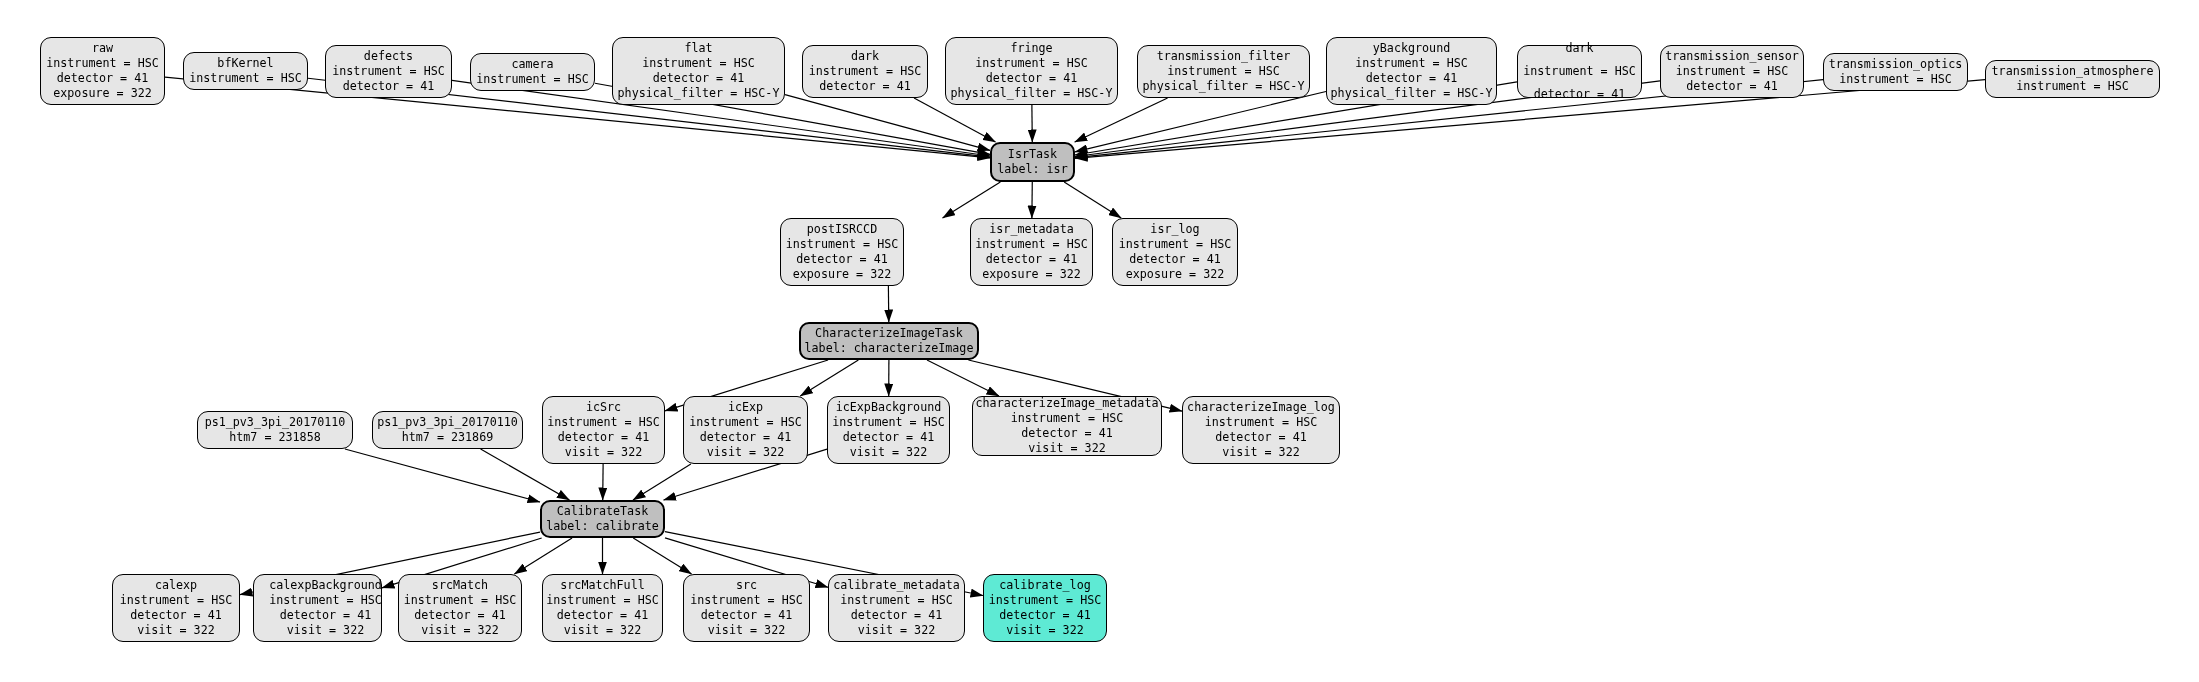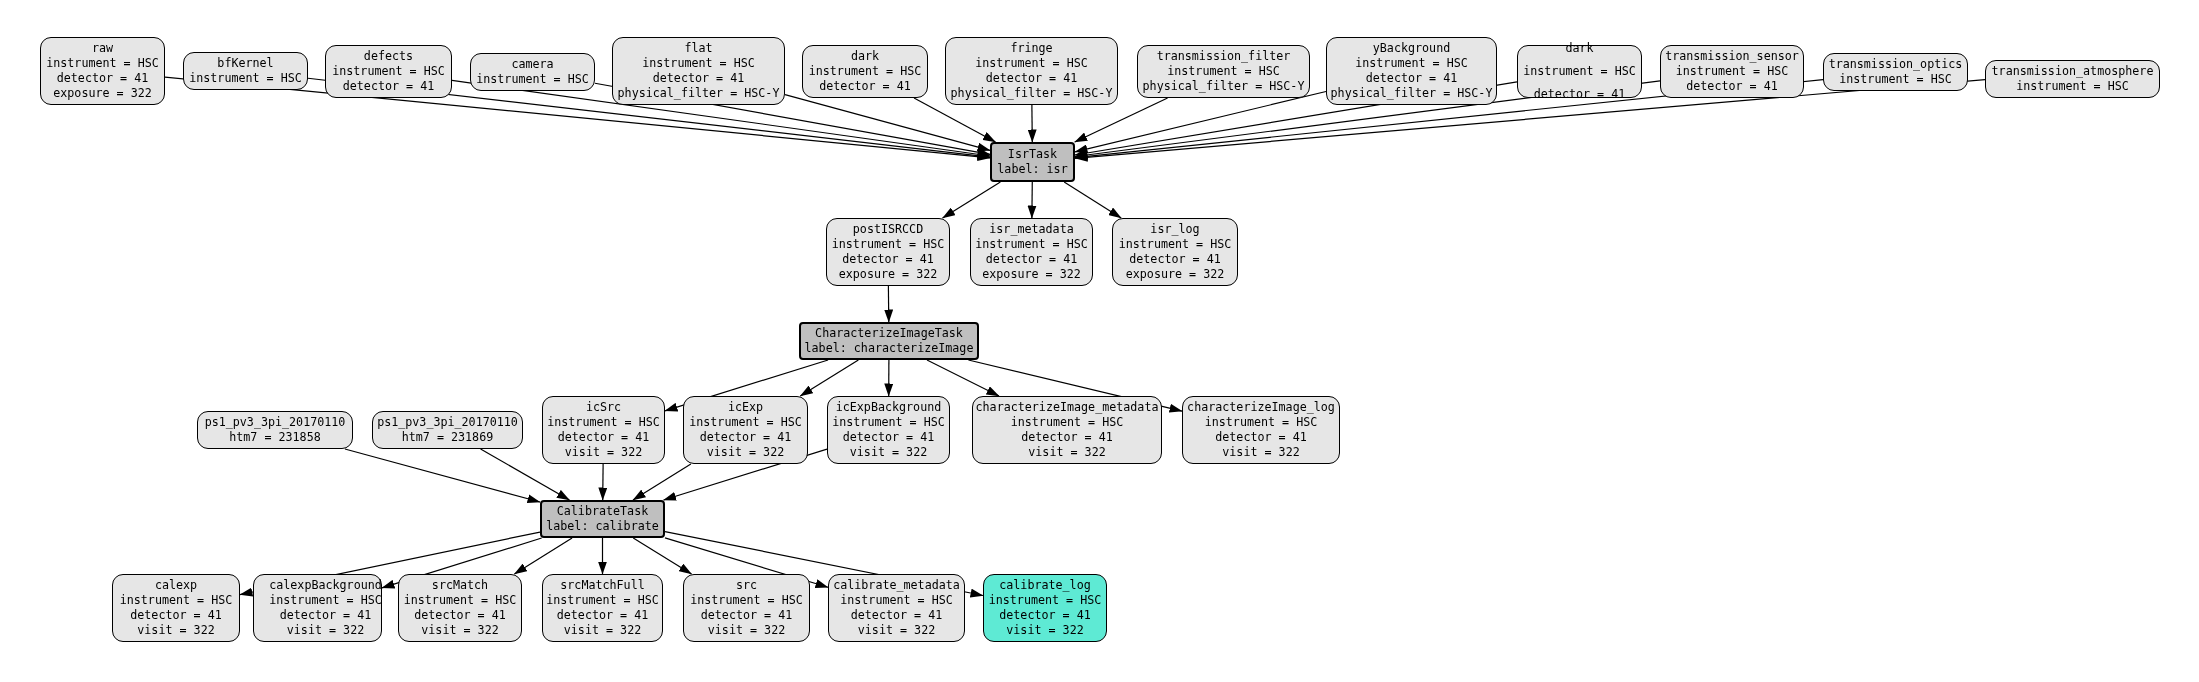--- a/index.html
+++ b/index.html
@@ -28,21 +28,21 @@
     border-radius: 11px;
     background: #e6e6e6;
     color: #000000;
     font-size: 11.7px;
     line-height: 15px;
     white-space: nowrap;
     text-align: center;
   }
   .node.task {
     border-width: 2px;
-    border-radius: 4px;
+    border-radius: 10px;
     background: #bfbfbf;
   }
   .node span { display: block; }
 </style>
 </head>
 <body>
 
 <div class="graph-canvas">
   <svg class="edges-layer" xmlns="http://www.w3.org/2000/svg" viewBox="0 0 2199 682">
     <defs>
@@ -150,21 +150,21 @@
         <span>instrument = HSC</span>
       </div>
       <div class="node" style="left: 1985px; top: 60px; width: 175px; height: 38px; background: rgb(230, 230, 230);">
         <span>transmission_atmosphere</span>
         <span>instrument = HSC</span>
       </div>
       <div class="node task" style="left: 990px; top: 142px; width: 85px; height: 40px; background: rgb(191, 191, 191);">
         <span>IsrTask</span>
         <span>label: isr</span>
       </div>
-      <div class="node" style="left: 826px; top: 218px; width: 124px; height: 68px; background: rgb(230, 230, 230);">
+      <div class="node" style="left: 780px; top: 218px; width: 124px; height: 68px; background: rgb(230, 230, 230);">
         <span>postISRCCD</span>
         <span>instrument = HSC</span>
         <span>detector = 41</span>
         <span>exposure = 322</span>
       </div>
       <div class="node" style="left: 970px; top: 218px; width: 123px; height: 68px; background: rgb(230, 230, 230);">
         <span>isr_metadata</span>
         <span>instrument = HSC</span>
         <span>detector = 41</span>
         <span>exposure = 322</span>
@@ -198,21 +198,21 @@
         <span>instrument = HSC</span>
         <span>detector = 41</span>
         <span>visit = 322</span>
       </div>
       <div class="node" style="left: 827px; top: 396px; width: 123px; height: 68px; background: rgb(230, 230, 230);">
         <span>icExpBackground</span>
         <span>instrument = HSC</span>
         <span>detector = 41</span>
         <span>visit = 322</span>
       </div>
-      <div class="node" style="left: 972px; top: 396px; width: 190px; height: 68px; background: rgb(230, 230, 230);">
+      <div class="node" style="left: 972px; top: 396px; width: 190px; height: 60px; background: rgb(230, 230, 230); border-radius: 10px;">
         <span>characterizeImage_metadata</span>
         <span>instrument = HSC</span>
         <span>detector = 41</span>
         <span>visit = 322</span>
       </div>
       <div class="node" style="left: 1182px; top: 396px; width: 158px; height: 68px; background: rgb(230, 230, 230);">
         <span>characterizeImage_log</span>
         <span>instrument = HSC</span>
         <span>detector = 41</span>
         <span>visit = 322</span>

